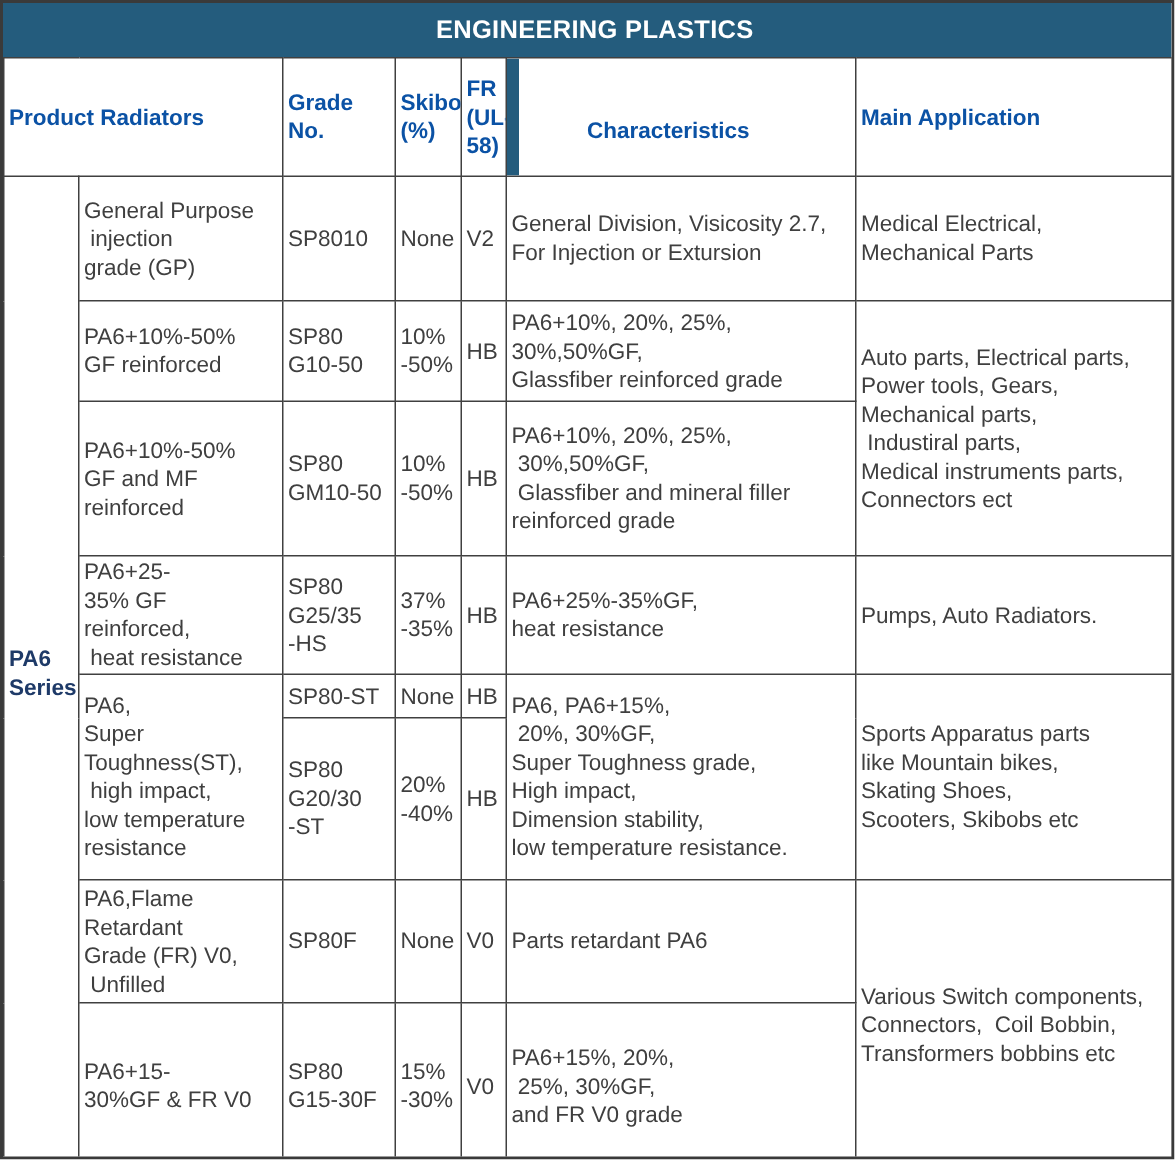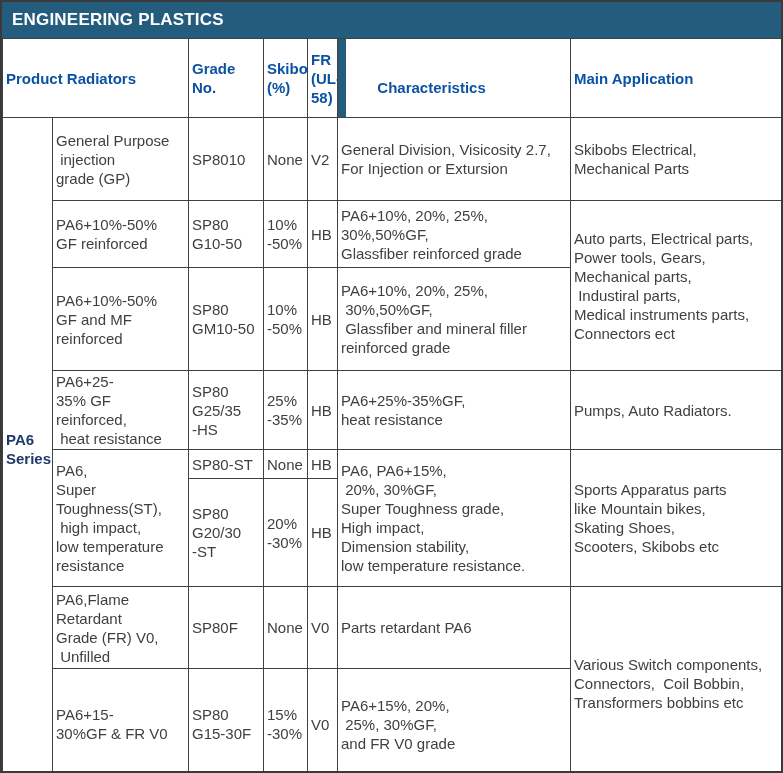--- a/index.html
+++ b/index.html
@@ -25,20 +25,21 @@
   .title-bar {
     height: 36px;
     background: var(--header-bar);
     color: #fff;
     display: flex;
     align-items: center;
     padding-left: 10px;
     font-size: 17px;
     font-weight: bold;
     letter-spacing: 0.2px;
+    justify-content: center;
   }
   table {
     border-collapse: collapse;
     table-layout: fixed;
     width: 779px;
   }
   th, td {
     border: 1px solid var(--border);
     vertical-align: middle;
     white-space: pre-wrap;
@@ -47,21 +48,21 @@
     line-height: 19px;
     color: var(--body-text);
     overflow: hidden;
     text-align: left;
   }
   th {
     color: var(--header-text);
     font-weight: bold;
     height: 74px;
   }
-  th.characteristics-header { position: relative; padding-left: 6px; }
+  th.characteristics-header { position: relative; padding-left: 20px; }
   .header-strip {
     position: absolute;
     left: 0; top: 0; bottom: 0;
     width: 8px;
     background: var(--header-bar);
   }
   td.series-cell {
     color: var(--series-text);
     font-weight: bold;
     vertical-align: middle;
@@ -106,21 +107,21 @@
       <td class="series-cell" rowspan="8">PA6
 Series</td>
       <td>General Purpose
  injection
 grade (GP)</td>
       <td>SP8010</td>
       <td>None</td>
       <td>V2</td>
       <td>General Division, Visicosity 2.7,
 For Injection or Extursion</td>
-      <td>Skibobs Electrical,
+      <td>Medical Electrical,
 Mechanical Parts</td>
     </tr>
 
     <tr style="height:67px">
       <td>PA6+10%-50%
 GF reinforced</td>
       <td>SP80
 G10-50</td>
       <td>10%
 -50%</td>
@@ -151,21 +152,21 @@
 reinforced grade</td>
     </tr>
 
     <tr style="height:76px">
       <td>PA6+25-
 35% GF reinforced,
  heat resistance</td>
       <td>SP80
 G25/35
 -HS</td>
-      <td>25%
+      <td>37%
 -35%</td>
       <td>HB</td>
       <td>PA6+25%-35%GF,
 heat resistance</td>
       <td>Pumps, Auto Radiators.</td>
     </tr>
 
     <tr style="height:29px">
       <td rowspan="2">PA6,
 Super
@@ -186,21 +187,21 @@
 like Mountain bikes,
 Skating Shoes,
 Scooters, Skibobs etc</td>
     </tr>
 
     <tr style="height:108px">
       <td>SP80
 G20/30
 -ST</td>
       <td>20%
--30%</td>
+-40%</td>
       <td>HB</td>
     </tr>
 
     <tr style="height:82px">
       <td>PA6,Flame
 Retardant
 Grade (FR) V0,
  Unfilled</td>
       <td>SP80F</td>
       <td>None</td>

